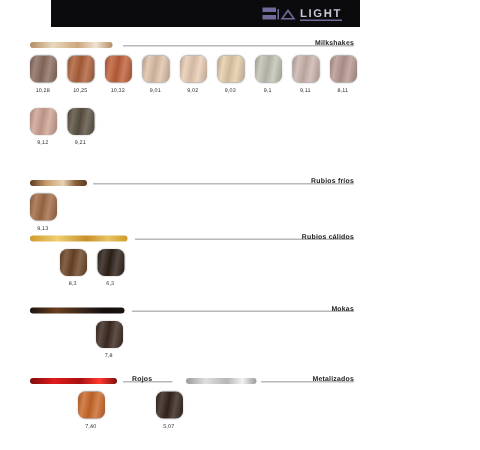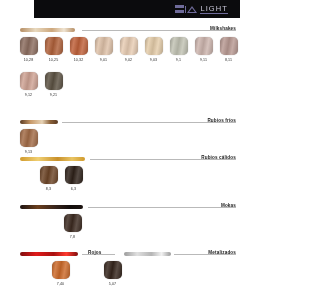--- a/index.html
+++ b/index.html
@@ -71,21 +71,21 @@
     width: 0;
     height: 0;
     border-left: 3.2px solid transparent;
     border-right: 3.2px solid transparent;
     border-bottom: 4.6px solid #0b0b0d;
   }
   .logo-light {
     font-size: 7.5px;
     letter-spacing: 1.1px;
     color: #c9c7d8;
-    font-weight: 400;
+    font-weight: 700;
     border-bottom: 1px solid #6f6b9a;
     padding-bottom: 0px;
     line-height: 9px;
     margin-left: 2px;
   }
 
   
   .section {
     position: absolute;
     left: 0;

